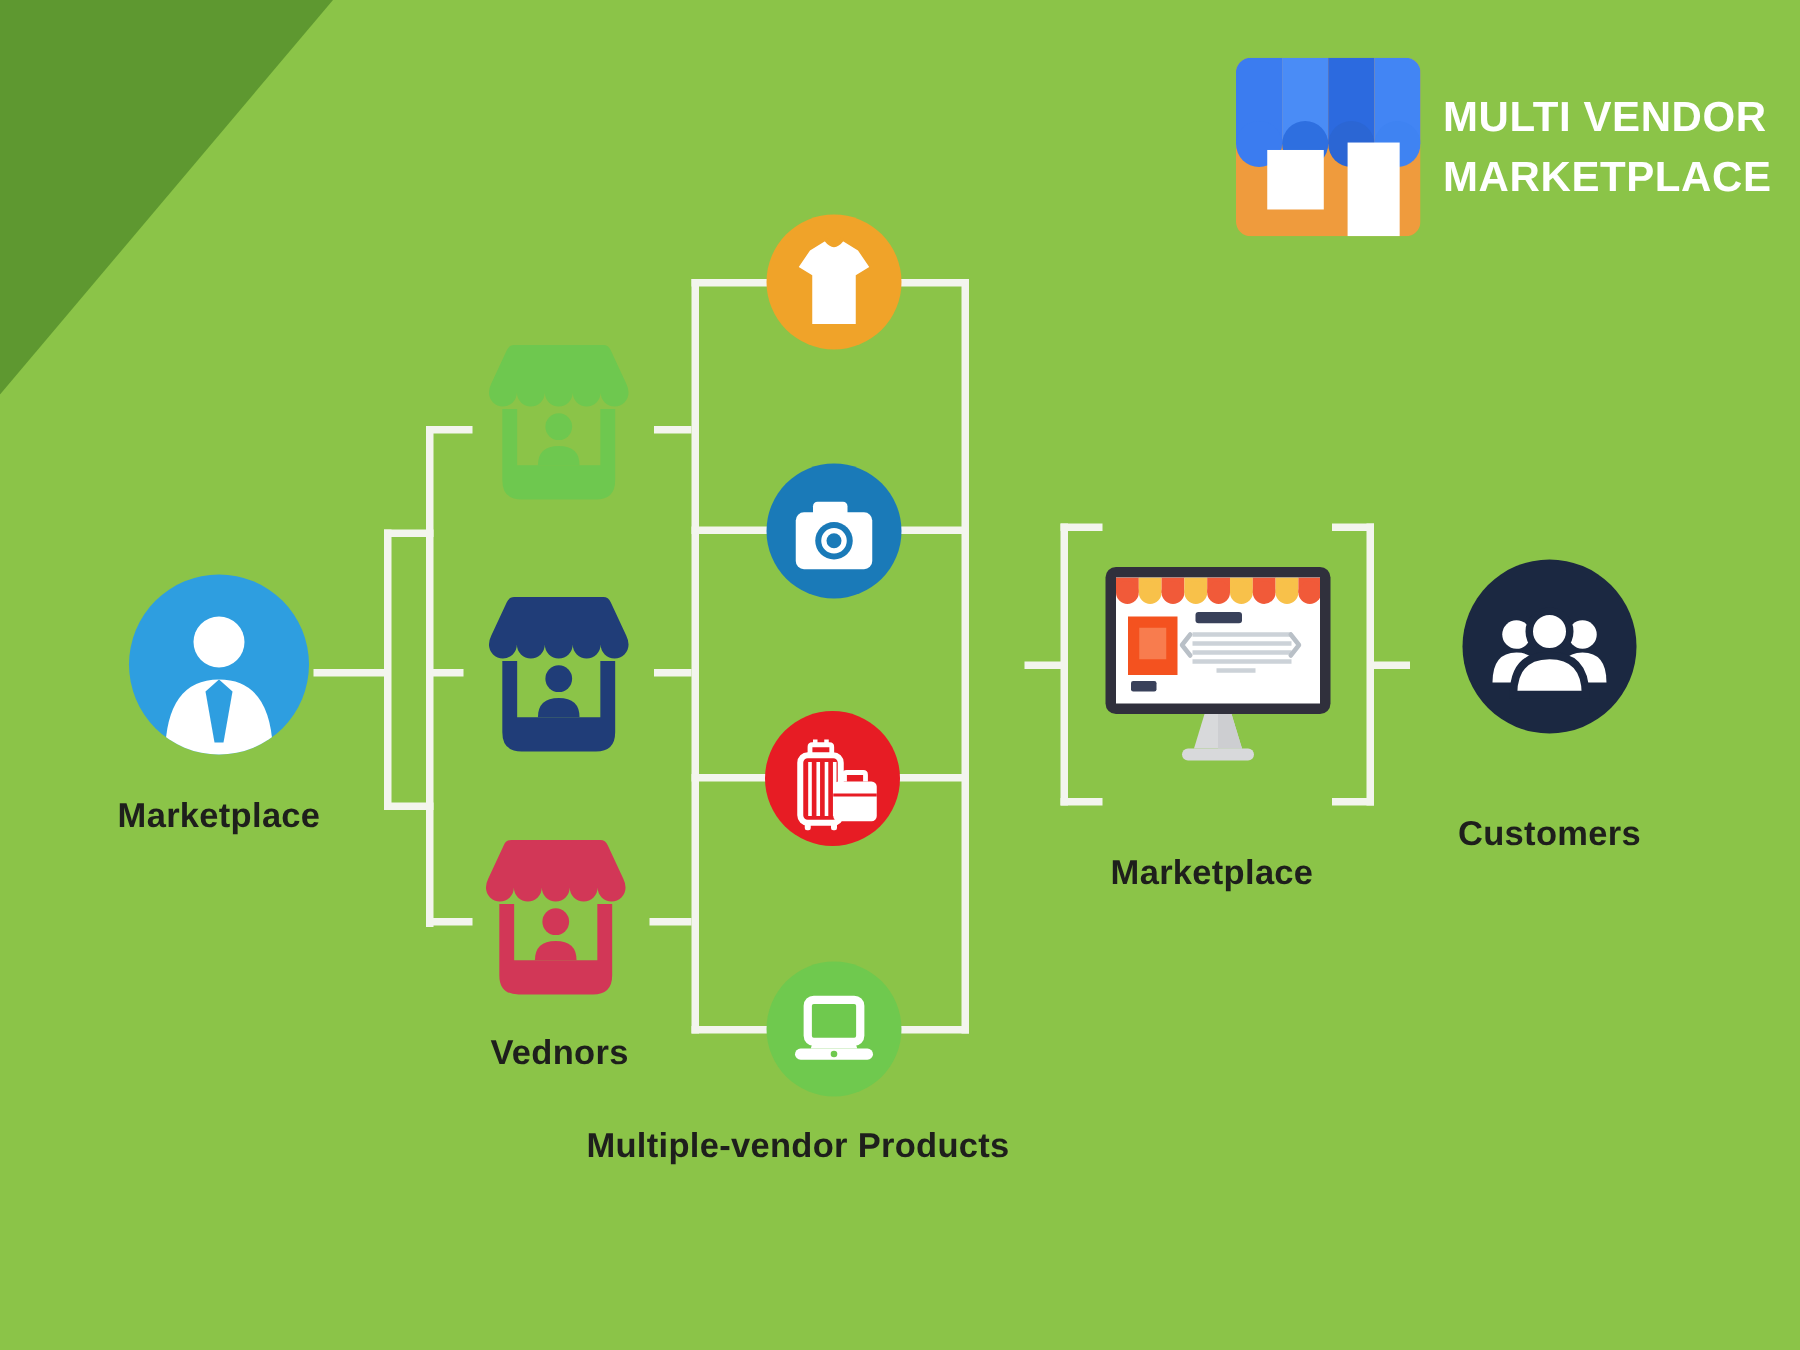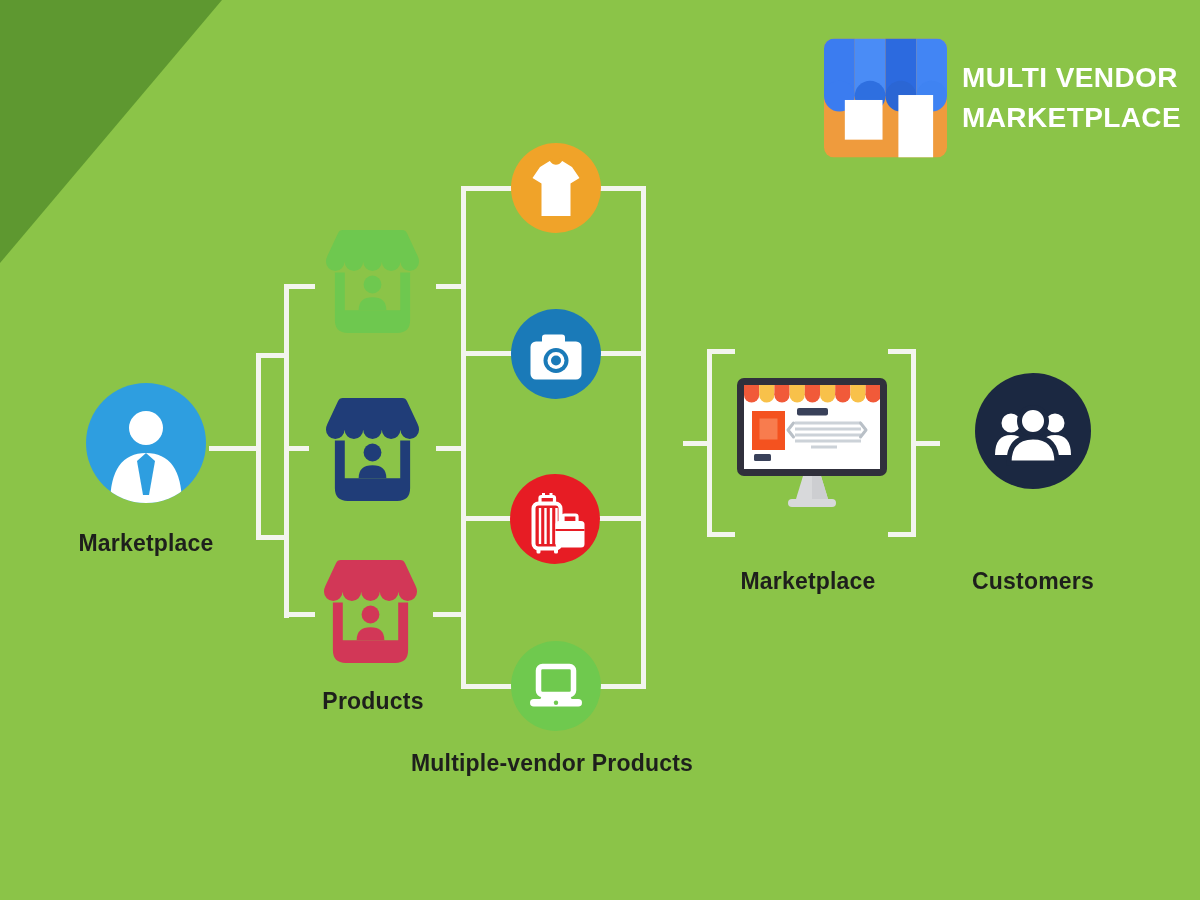--- a/index.html
+++ b/index.html
@@ -119,21 +119,21 @@
 
   <svg class="abs" style="left:323px;top:227px" width="99" height="109" viewBox="0 0 100 110">
     <use href="#sym-store" fill="#6ec84f"></use>
   </svg>
   <svg class="abs" style="left:323px;top:395px" width="99" height="109" viewBox="0 0 100 110">
     <use href="#sym-store" fill="#203d78"></use>
   </svg>
   <svg class="abs" style="left:321px;top:557px" width="99" height="109" viewBox="0 0 100 110">
     <use href="#sym-store" fill="#d23757"></use>
   </svg>
-  <div class="lbl" style="left:273px;top:686px;width:200px">Products</div>
+  <div class="lbl" style="left:273px;top:686px;width:200px">Vednors</div>
 
   <svg class="abs" style="left:511px;top:143px" width="90" height="90" viewBox="0 0 90 90">
     <circle cx="45" cy="45" r="45" fill="#f0a329"></circle>
     <path d="M29 24 L39.5 17.5 Q45 24.5 50.5 17.5 L61 24 L68.5 35 L59.5 40.5 L59.5 73 L30.5 73 L30.5 40.5 L21.5 35 Z" fill="#ffffff"></path>
     <path d="M40 17 Q45 23.5 50 17" fill="none" stroke="#f0a329" stroke-width="3" stroke-linecap="round"></path>
   </svg>
 
   <svg class="abs" style="left:511px;top:309px" width="90" height="90" viewBox="0 0 90 90">
     <circle cx="45" cy="45" r="45" fill="#1a7ab8"></circle>
     <rect x="31" y="25.5" width="23" height="11" rx="3" fill="#ffffff"></rect>
@@ -157,21 +157,21 @@
   </svg>
 
   <svg class="abs" style="left:511px;top:641px" width="90" height="90" viewBox="0 0 90 90">
     <circle cx="45" cy="45" r="45" fill="#6fc94e"></circle>
     <rect x="27.5" y="25.5" width="35" height="28" rx="4" fill="none" stroke="#ffffff" stroke-width="5.5"></rect>
     <path d="M31 53.5 H59 L60.5 58 H29.5 Z" fill="#ffffff"></path>
     <rect x="19" y="58" width="52" height="7.5" rx="3.75" fill="#ffffff"></rect>
     <circle cx="45" cy="61.7" r="2.2" fill="#6fc94e"></circle>
   </svg>
 
-  <div class="lbl" style="left:402px;top:748px;width:300px">Multiple-vendor Products</div>
+  <div class="lbl" style="left:382px;top:748px;width:300px">Multiple-vendor Products</div>
 
   <svg class="abs" style="left:737px;top:378px" width="150" height="140" viewBox="0 0 150 140">
     <defs>
         <clipPath id="scrClip">
           <rect x="7" y="7" width="136" height="84"></rect>
         </clipPath>
       </defs>
     <polygon points="66,98 84,98 91,121 59,121" fill="#d8d9db"></polygon>
     <polygon points="75,98 84,98 91,121 75,121" fill="#cdced1"></polygon>
     <rect x="51" y="121" width="48" height="8" rx="4" fill="#d8d9db"></rect>
@@ -213,15 +213,15 @@
 
   <svg class="abs" style="left:975px;top:373px" width="116" height="116" viewBox="0 0 116 116">
     <circle cx="58" cy="58" r="58" fill="#1b2841"></circle>
     <circle cx="36" cy="50" r="9.5" fill="#ffffff"></circle>
     <path d="M20 82 Q20 62 36 62 Q52 62 52 82 Z" fill="#ffffff"></path>
     <circle cx="80" cy="50" r="9.5" fill="#ffffff"></circle>
     <path d="M64 82 Q64 62 80 62 Q96 62 96 82 Z" fill="#ffffff"></path>
     <circle cx="58" cy="48" r="13.5" fill="#ffffff" stroke="#1b2841" stroke-width="5"></circle>
     <path d="M34 90 Q34 64 58 64 Q82 64 82 90 Z" fill="#ffffff" stroke="#1b2841" stroke-width="5"></path>
   </svg>
-  <div class="lbl" style="left:933px;top:566px;width:200px">Customers</div>
+  <div class="lbl" style="left:933px;top:540px;width:200px">Customers</div>
 
 </div>
 
 </body></html>

